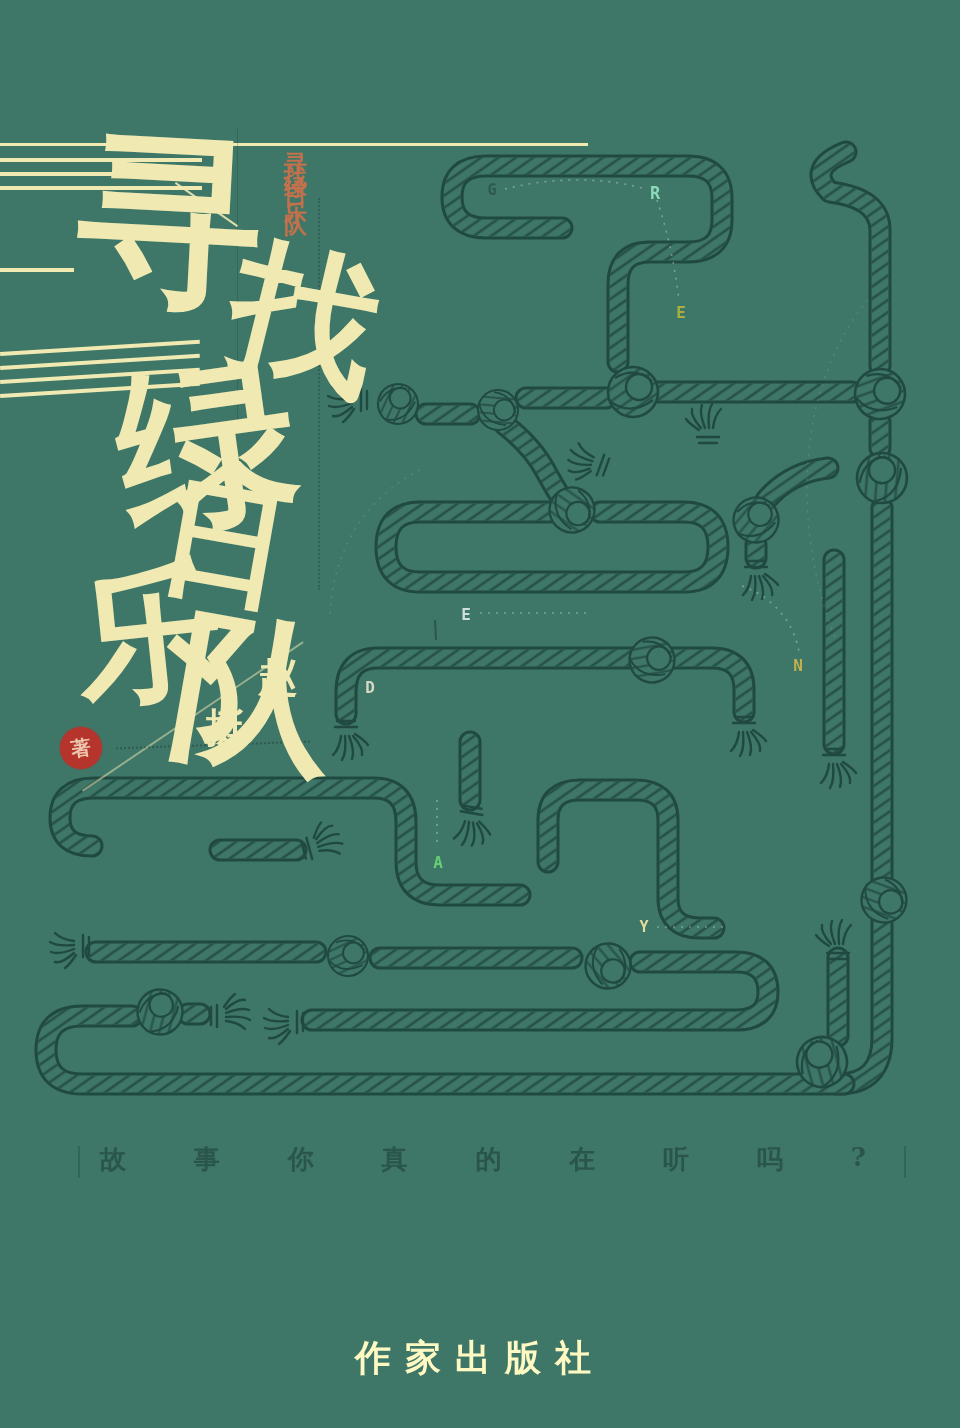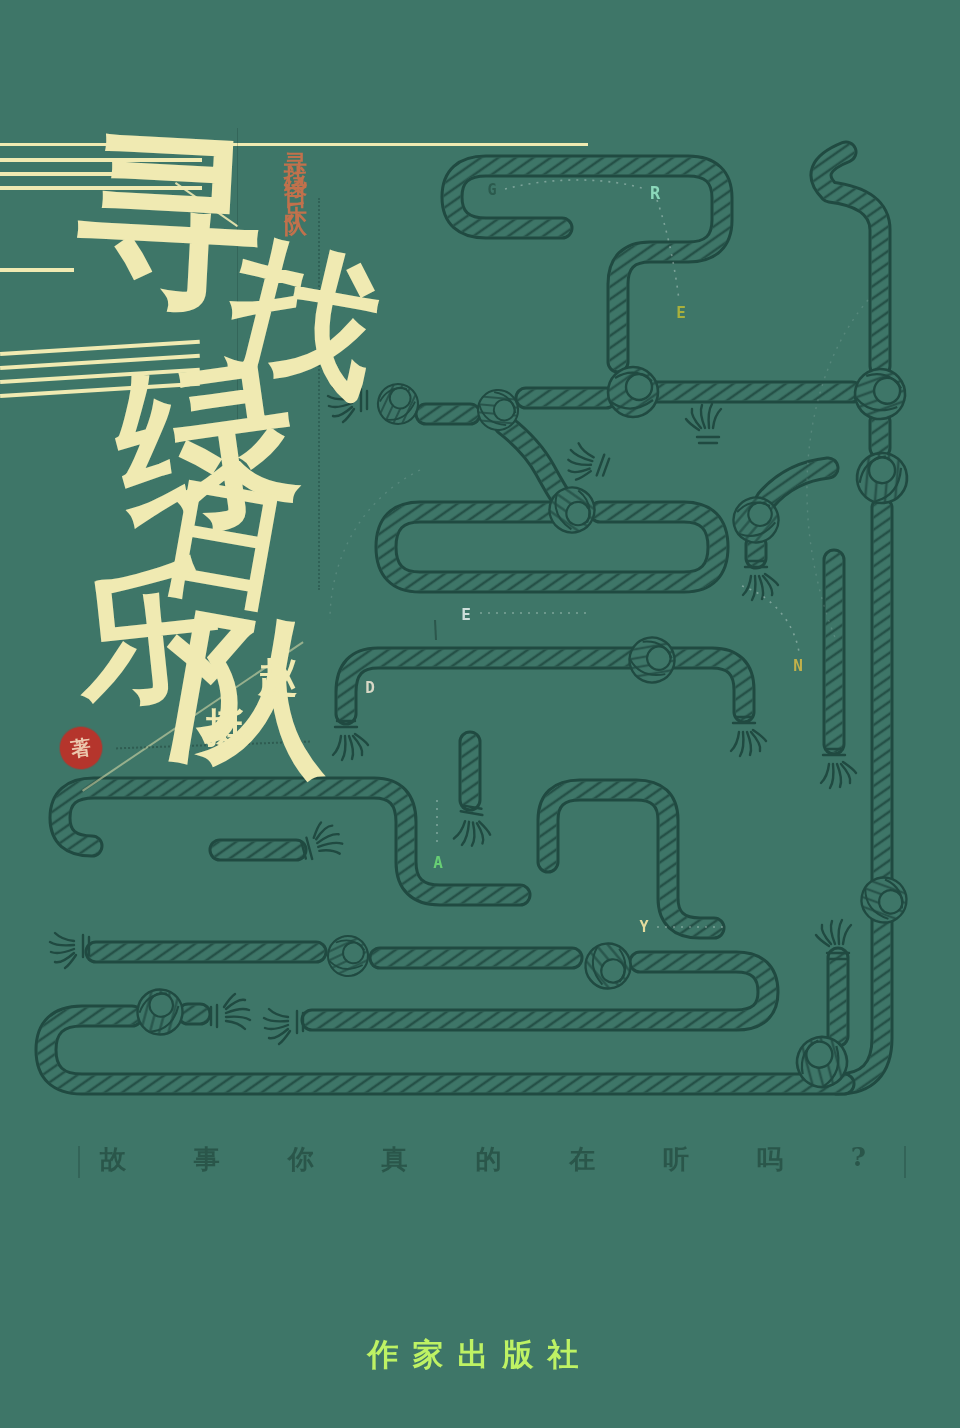--- a/index.html
+++ b/index.html
@@ -28,21 +28,21 @@
                border-top:2px dotted rgba(25,55,48,.4);z-index:2;transform:rotate(-2deg);}
   .deco-line{position:absolute;background:#f0eab2;z-index:2;}
   
   .tagline{position:absolute;left:100px;top:1142px;width:766px;display:flex;
            justify-content:space-between;z-index:3;}
   .tagline span{color:#2a564a;font-size:26px;font-weight:bold;
                 font-family:"DejaVu Serif","Liberation Serif",serif;}
   .tag-bar{position:absolute;top:1146px;width:2px;height:32px;background:rgba(42,86,74,.55);z-index:3;}
   
   .publisher{position:absolute;left:50%;top:1334px;transform:translateX(-50%);
-             color:#bef264;font-size:31px;font-weight:bold;letter-spacing:14px;z-index:3;
+             color:#fef9c3;font-size:36px;font-weight:bold;letter-spacing:14px;z-index:3;
              font-family:"DejaVu Serif","Liberation Serif",serif;white-space:nowrap;}
   
   svg.maze{position:absolute;left:0;top:0;z-index:1;}
   .rope{fill:none;stroke:#204a41;stroke-width:23;stroke-linecap:round;stroke-linejoin:round;}
   .rope-fill{fill:none;stroke:#3e7668;stroke-width:17;stroke-linecap:round;stroke-linejoin:round;}
   .rope-tex{fill:none;stroke:url(#ropetex);stroke-width:17;stroke-linecap:round;stroke-linejoin:round;}
   .trail{fill:none;stroke:rgba(240,250,245,.35);stroke-width:1.6;stroke-dasharray:2 6;}
   .trail-faint{fill:none;stroke:rgba(240,250,245,.14);stroke-width:1.4;stroke-dasharray:2 6;}
   .maze-letter{font-family:"DejaVu Sans Mono","Liberation Mono",monospace;font-weight:bold;}
 </style>

